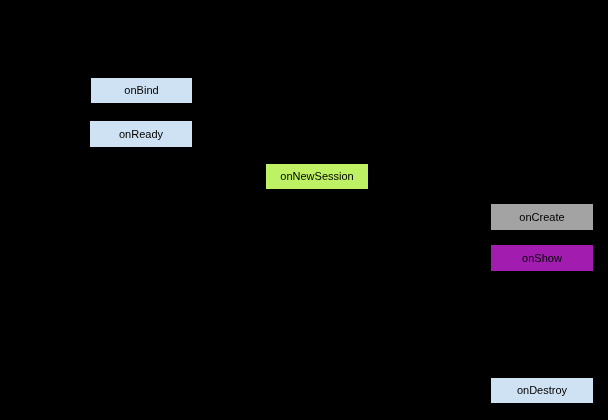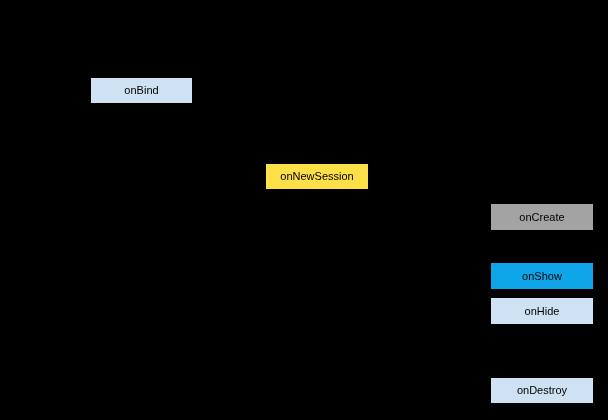--- a/index.html
+++ b/index.html
@@ -31,28 +31,28 @@
     white-space: nowrap;
   }
 </style>
 </head>
 <body>
 
 <div class="canvas" style="background: rgb(0, 0, 0); width: 608px; height: 420px;">
     <div class="node" style="left: 90px; top: 77px; width: 103px; height: 27px; background: rgb(207, 226, 243); border-color: rgb(0, 0, 0);">
       <span style="color: rgb(0, 0, 0);">onBind</span>
     </div>
-    <div class="node" style="left: 265px; top: 163px; width: 104px; height: 27px; background: #fde047; border-color: rgb(0, 0, 0);">
+    <div class="node" style="left: 89px; top: 120px; width: 104px; height: 28px; background: rgb(207, 226, 243); border-color: rgb(0, 0, 0);">
+      <span style="color: rgb(0, 0, 0);">onReady</span>
+    </div>
+    <div class="node" style="left: 265px; top: 163px; width: 104px; height: 27px; background: #bef264; border-color: rgb(0, 0, 0);">
       <span style="color: rgb(0, 0, 0);">onNewSession</span>
     </div>
     <div class="node" style="left: 490px; top: 203px; width: 104px; height: 28px; background: #a3a3a3; border-color: rgb(0, 0, 0);">
       <span style="color: rgb(0, 0, 0);">onCreate</span>
     </div>
-    <div class="node" style="left: 490px; top: 262px; width: 104px; height: 28px; background: #0ea5e9; border-color: rgb(0, 0, 0);">
+    <div class="node" style="left: 490px; top: 244px; width: 104px; height: 28px; background: #a21caf; border-color: rgb(0, 0, 0);">
       <span style="color: rgb(0, 0, 0);">onShow</span>
-    </div>
-    <div class="node" style="left: 490px; top: 297px; width: 104px; height: 28px; background: rgb(207, 226, 243); border-color: rgb(0, 0, 0);">
-      <span style="color: rgb(0, 0, 0);">onHide</span>
     </div>
     <div class="node" style="left: 490px; top: 377px; width: 104px; height: 27px; background: rgb(207, 226, 243); border-color: rgb(0, 0, 0);">
       <span style="color: rgb(0, 0, 0);">onDestroy</span>
     </div>
   </div>
 
 </body></html>

